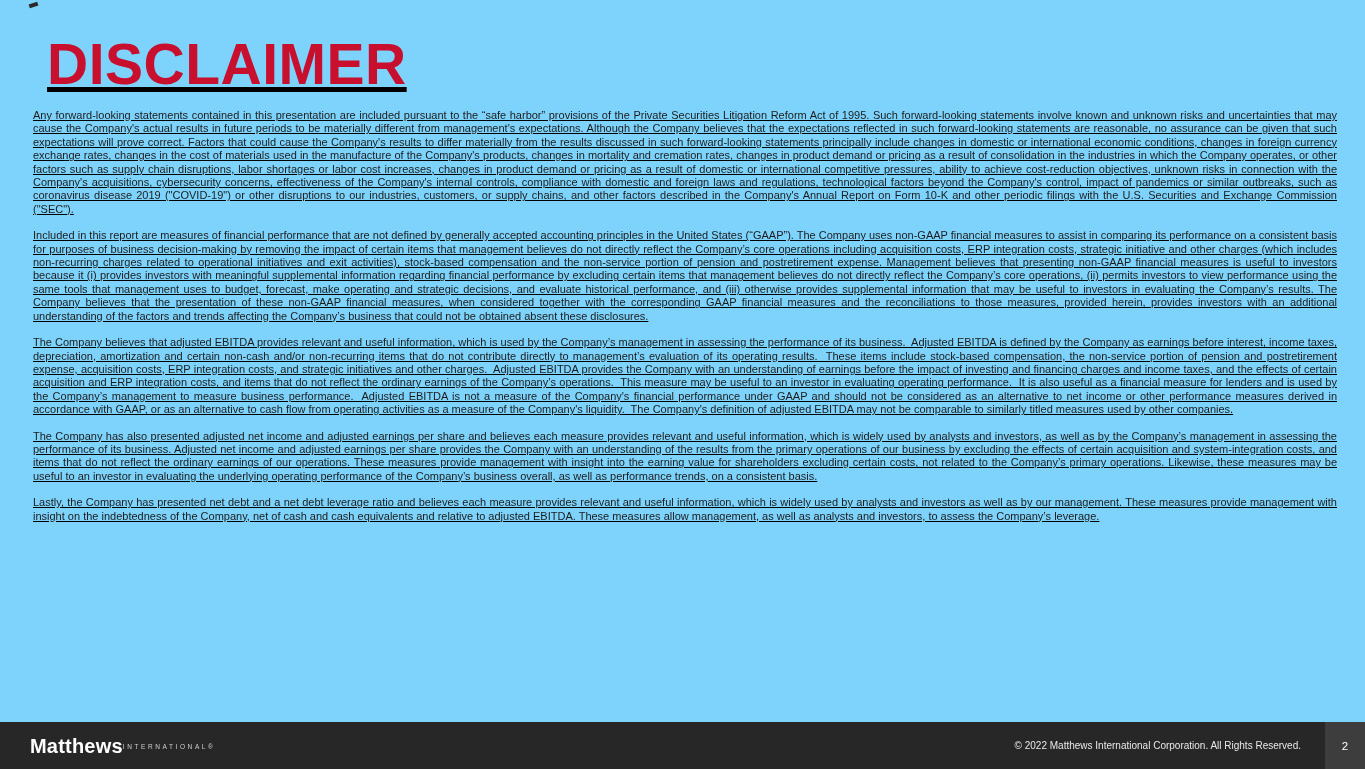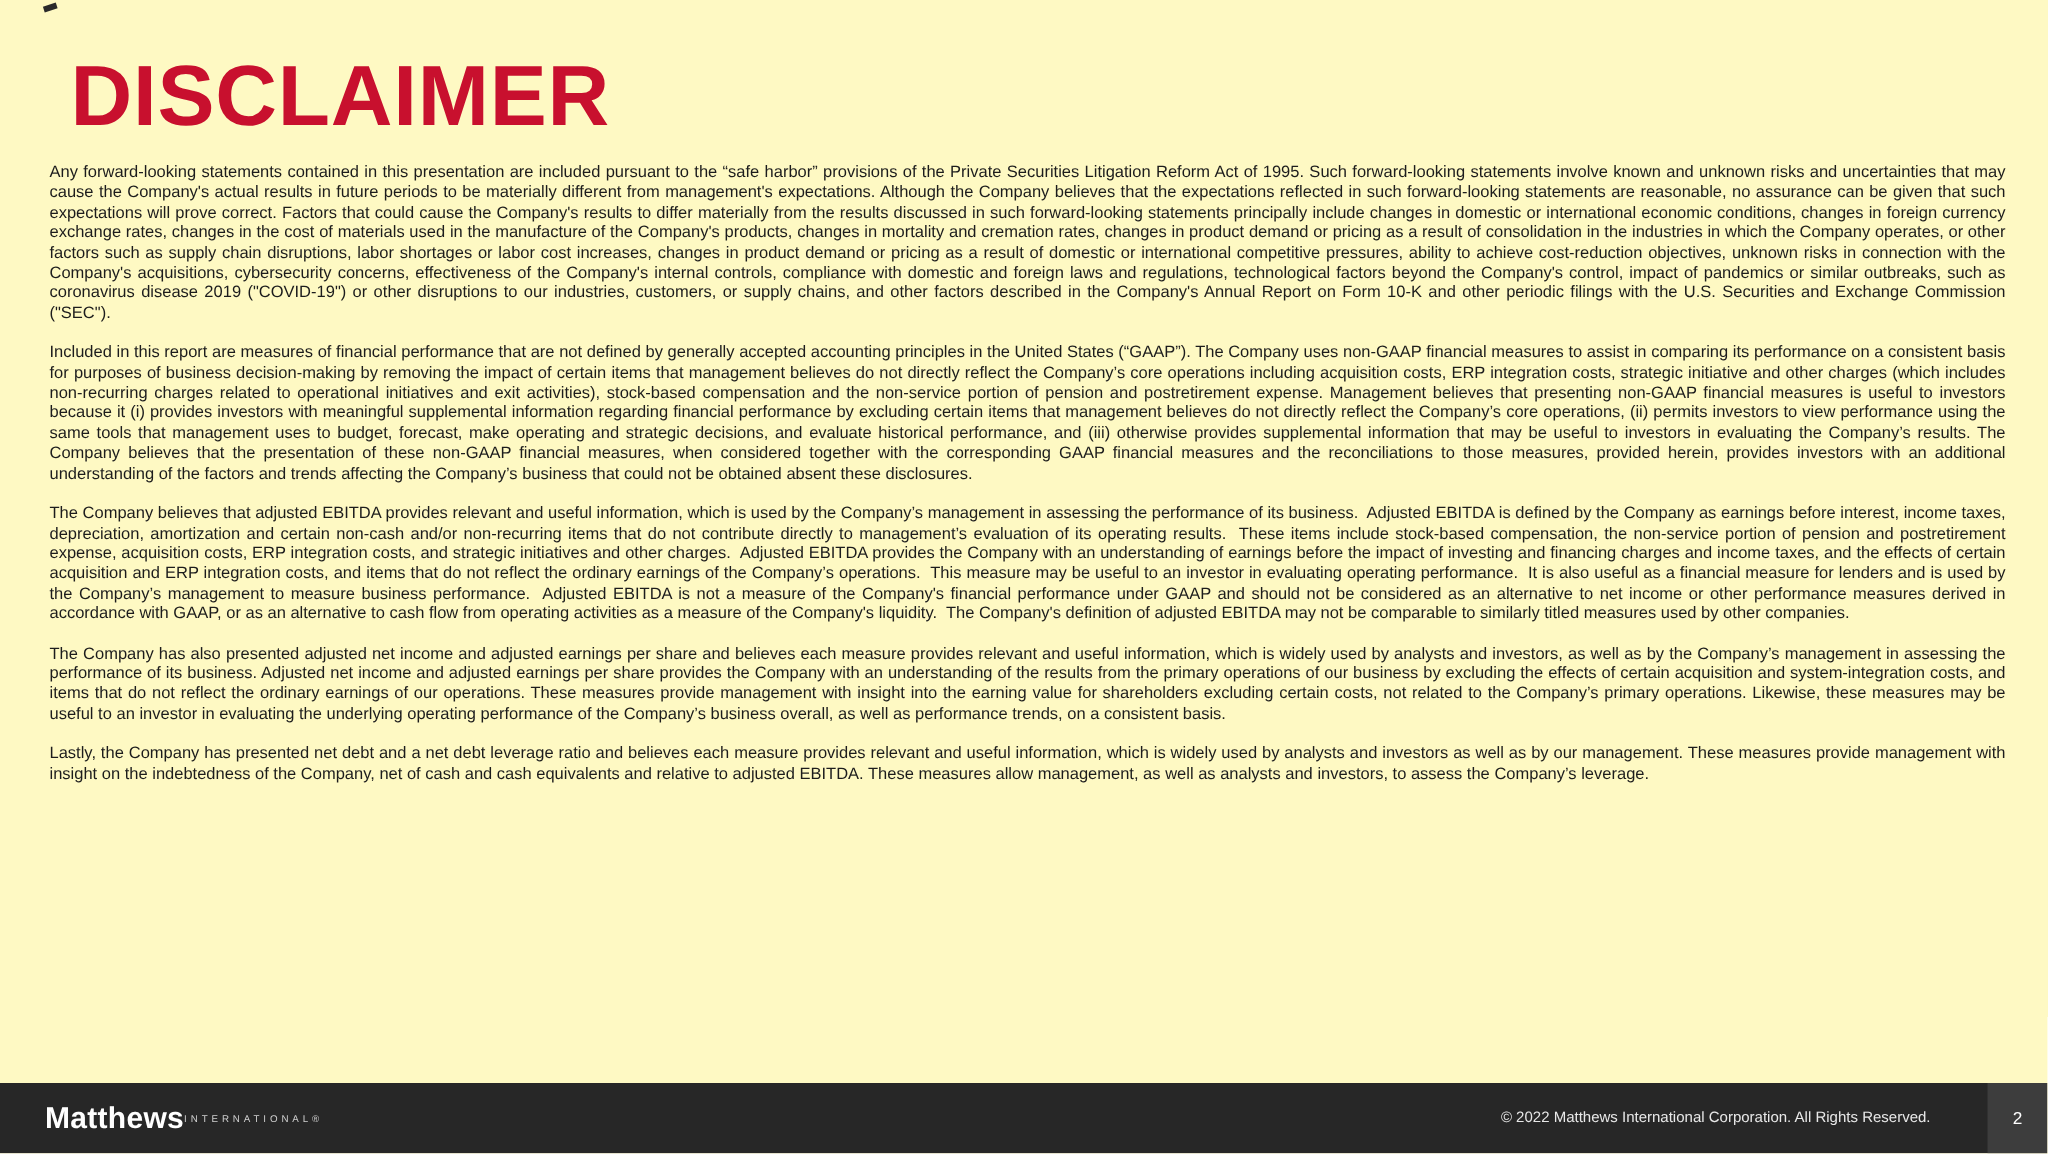--- a/index.html
+++ b/index.html
@@ -3,22 +3,23 @@
 <meta charset="utf-8">
 <style>
   * { margin: 0; padding: 0; box-sizing: border-box; }
   html, body { background: #ffffff; }
   body { font-family: "Liberation Sans", "DejaVu Sans", sans-serif; }
 
   .slide {
     position: relative;
     width: 1365px;
     height: 769px;
-    background: #fef9c3;
+    background: #7dd3fc;
     overflow: hidden;
+    text-decoration: underline;
   }
 
   .corner-mark {
     position: absolute;
     left: 29px;
     top: 3px;
     width: 9px;
     height: 4px;
     background: #2a2a2a;
     transform: rotate(-18deg);
@@ -76,21 +77,21 @@
     font-size: 6.5px;
     letter-spacing: 2.6px;
     font-weight: normal;
   }
 
   .footer-spacer { flex: 1; }
 
   .footer-copyright {
     color: #e8e8e8;
     font-size: 10px;
-    margin-right: 38px;
+    margin-right: 24px;
     white-space: nowrap;
     padding-left: 41px;
   }
 
   .footer-pagenum {
     width: 40px;
     height: 47px;
     background: #3d3d3d;
     color: #ffffff;
     font-size: 11.5px;

